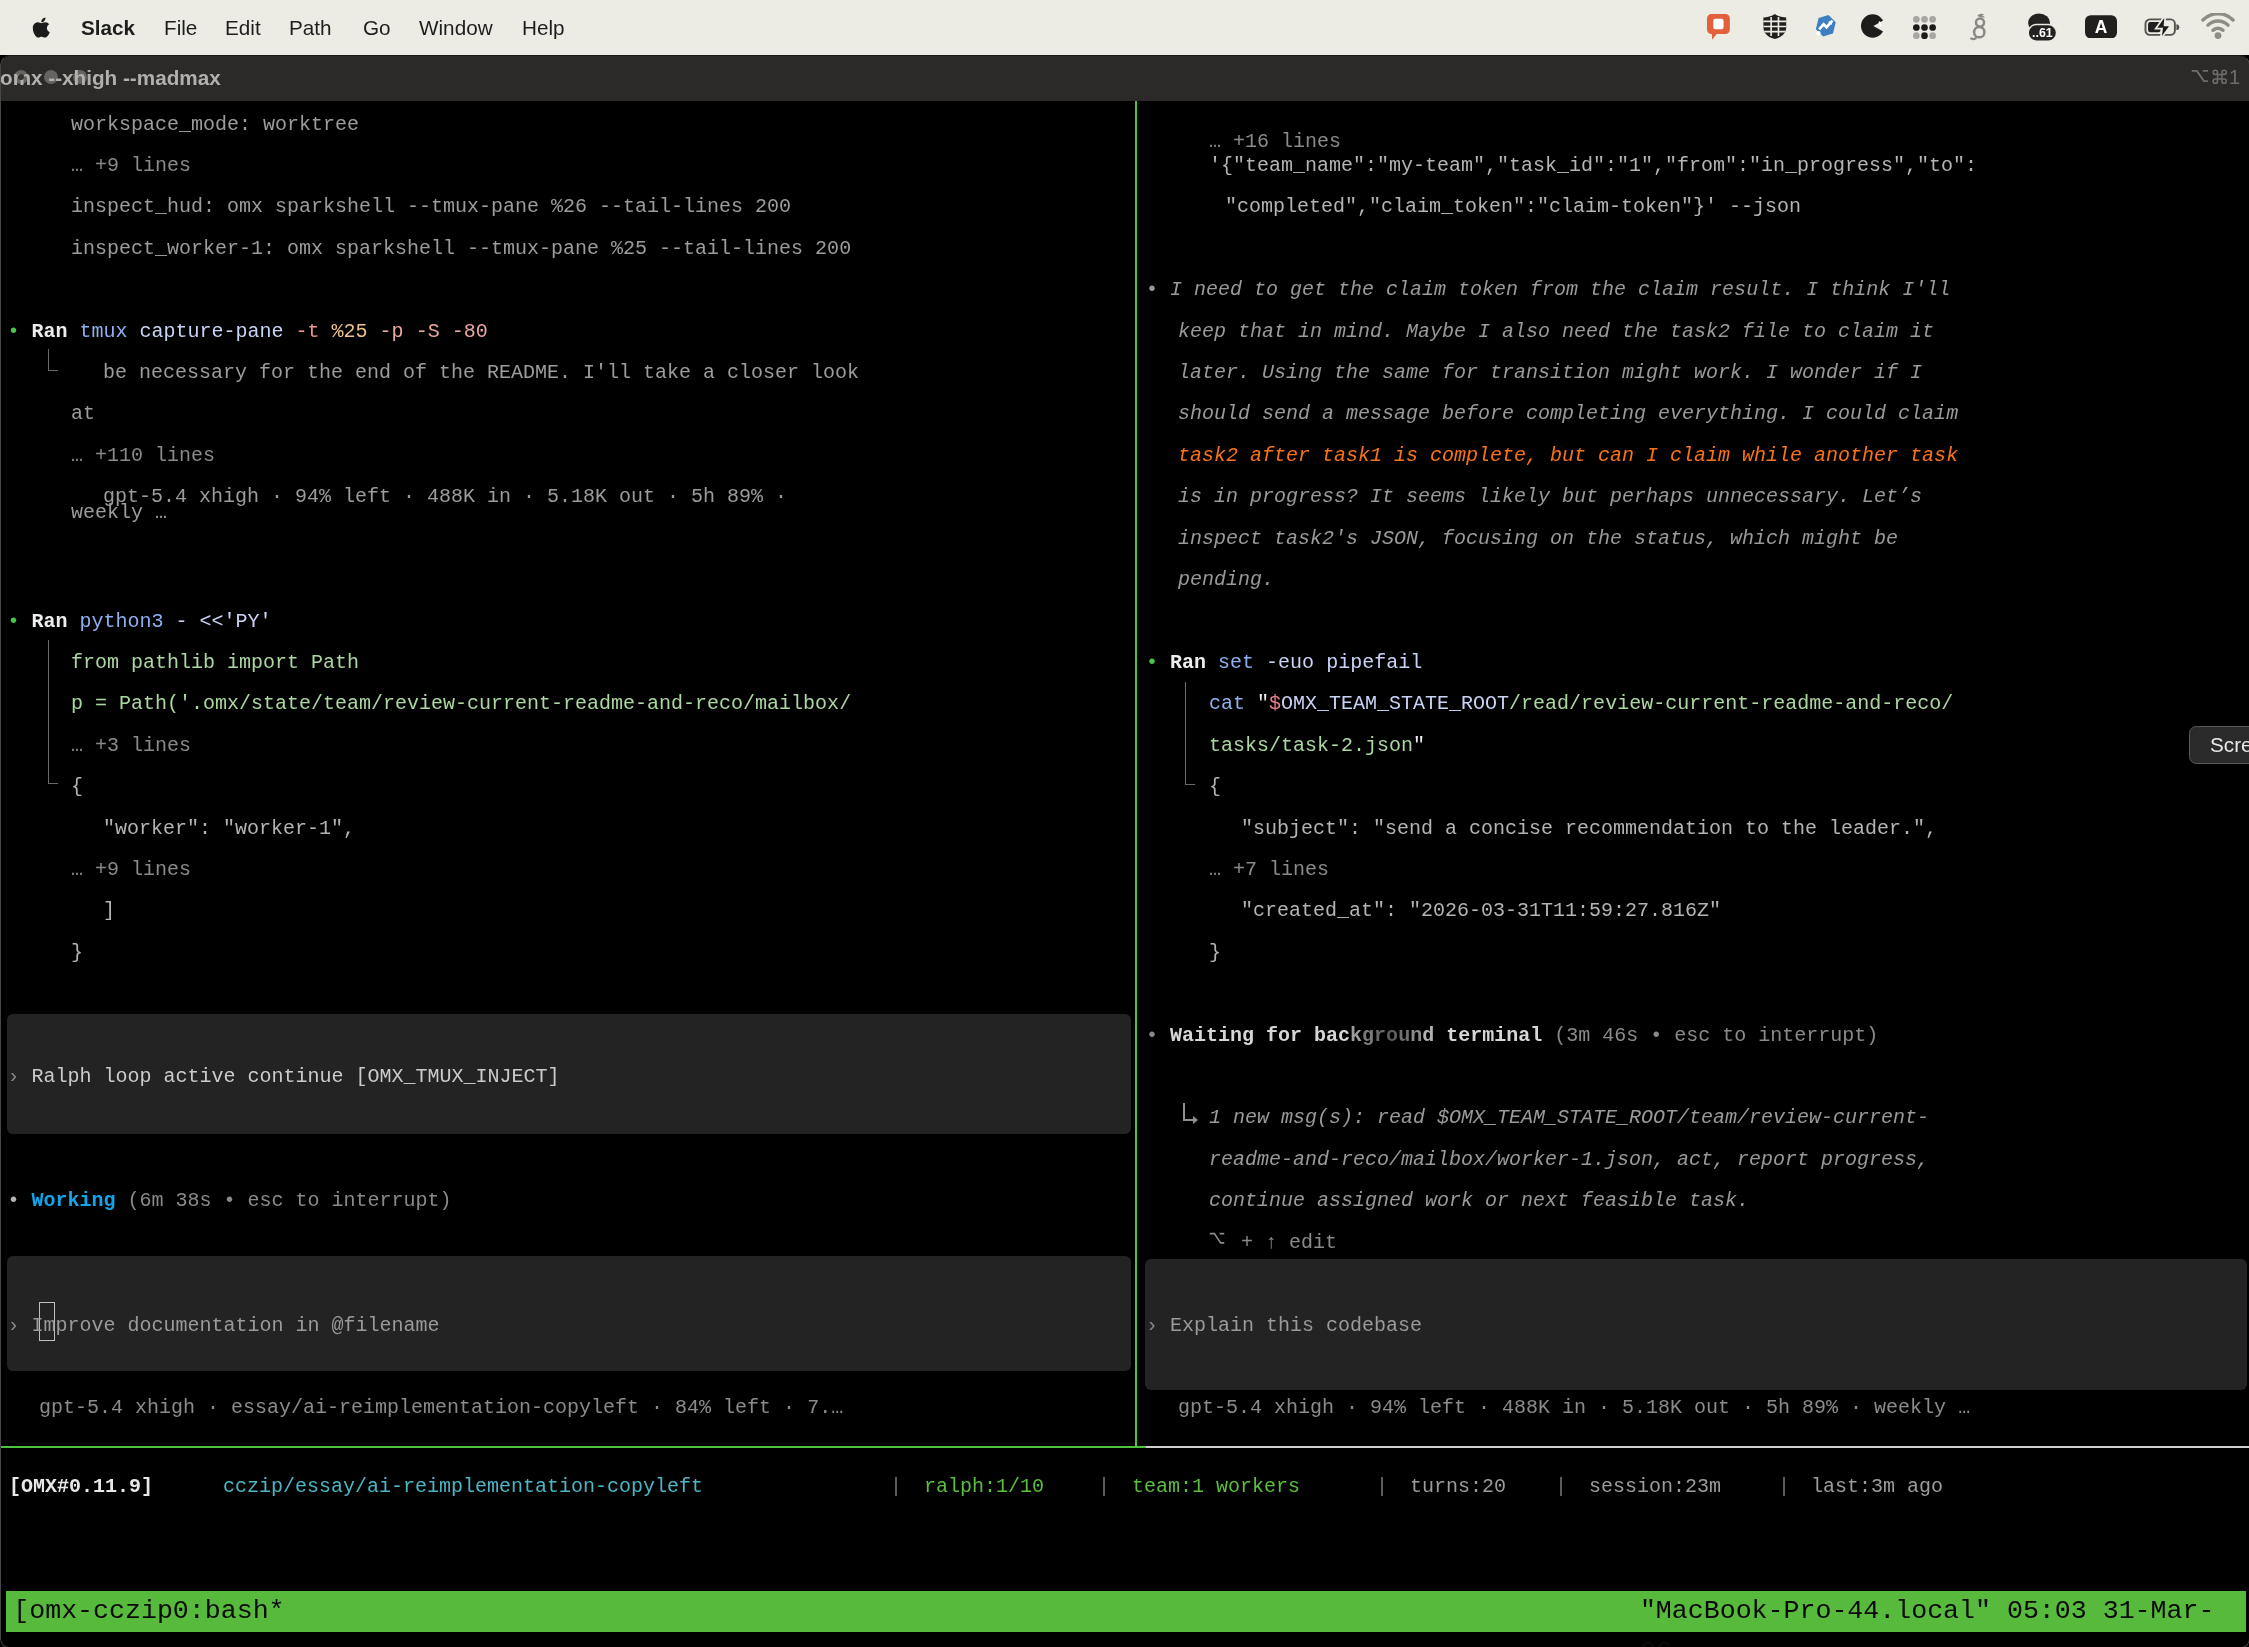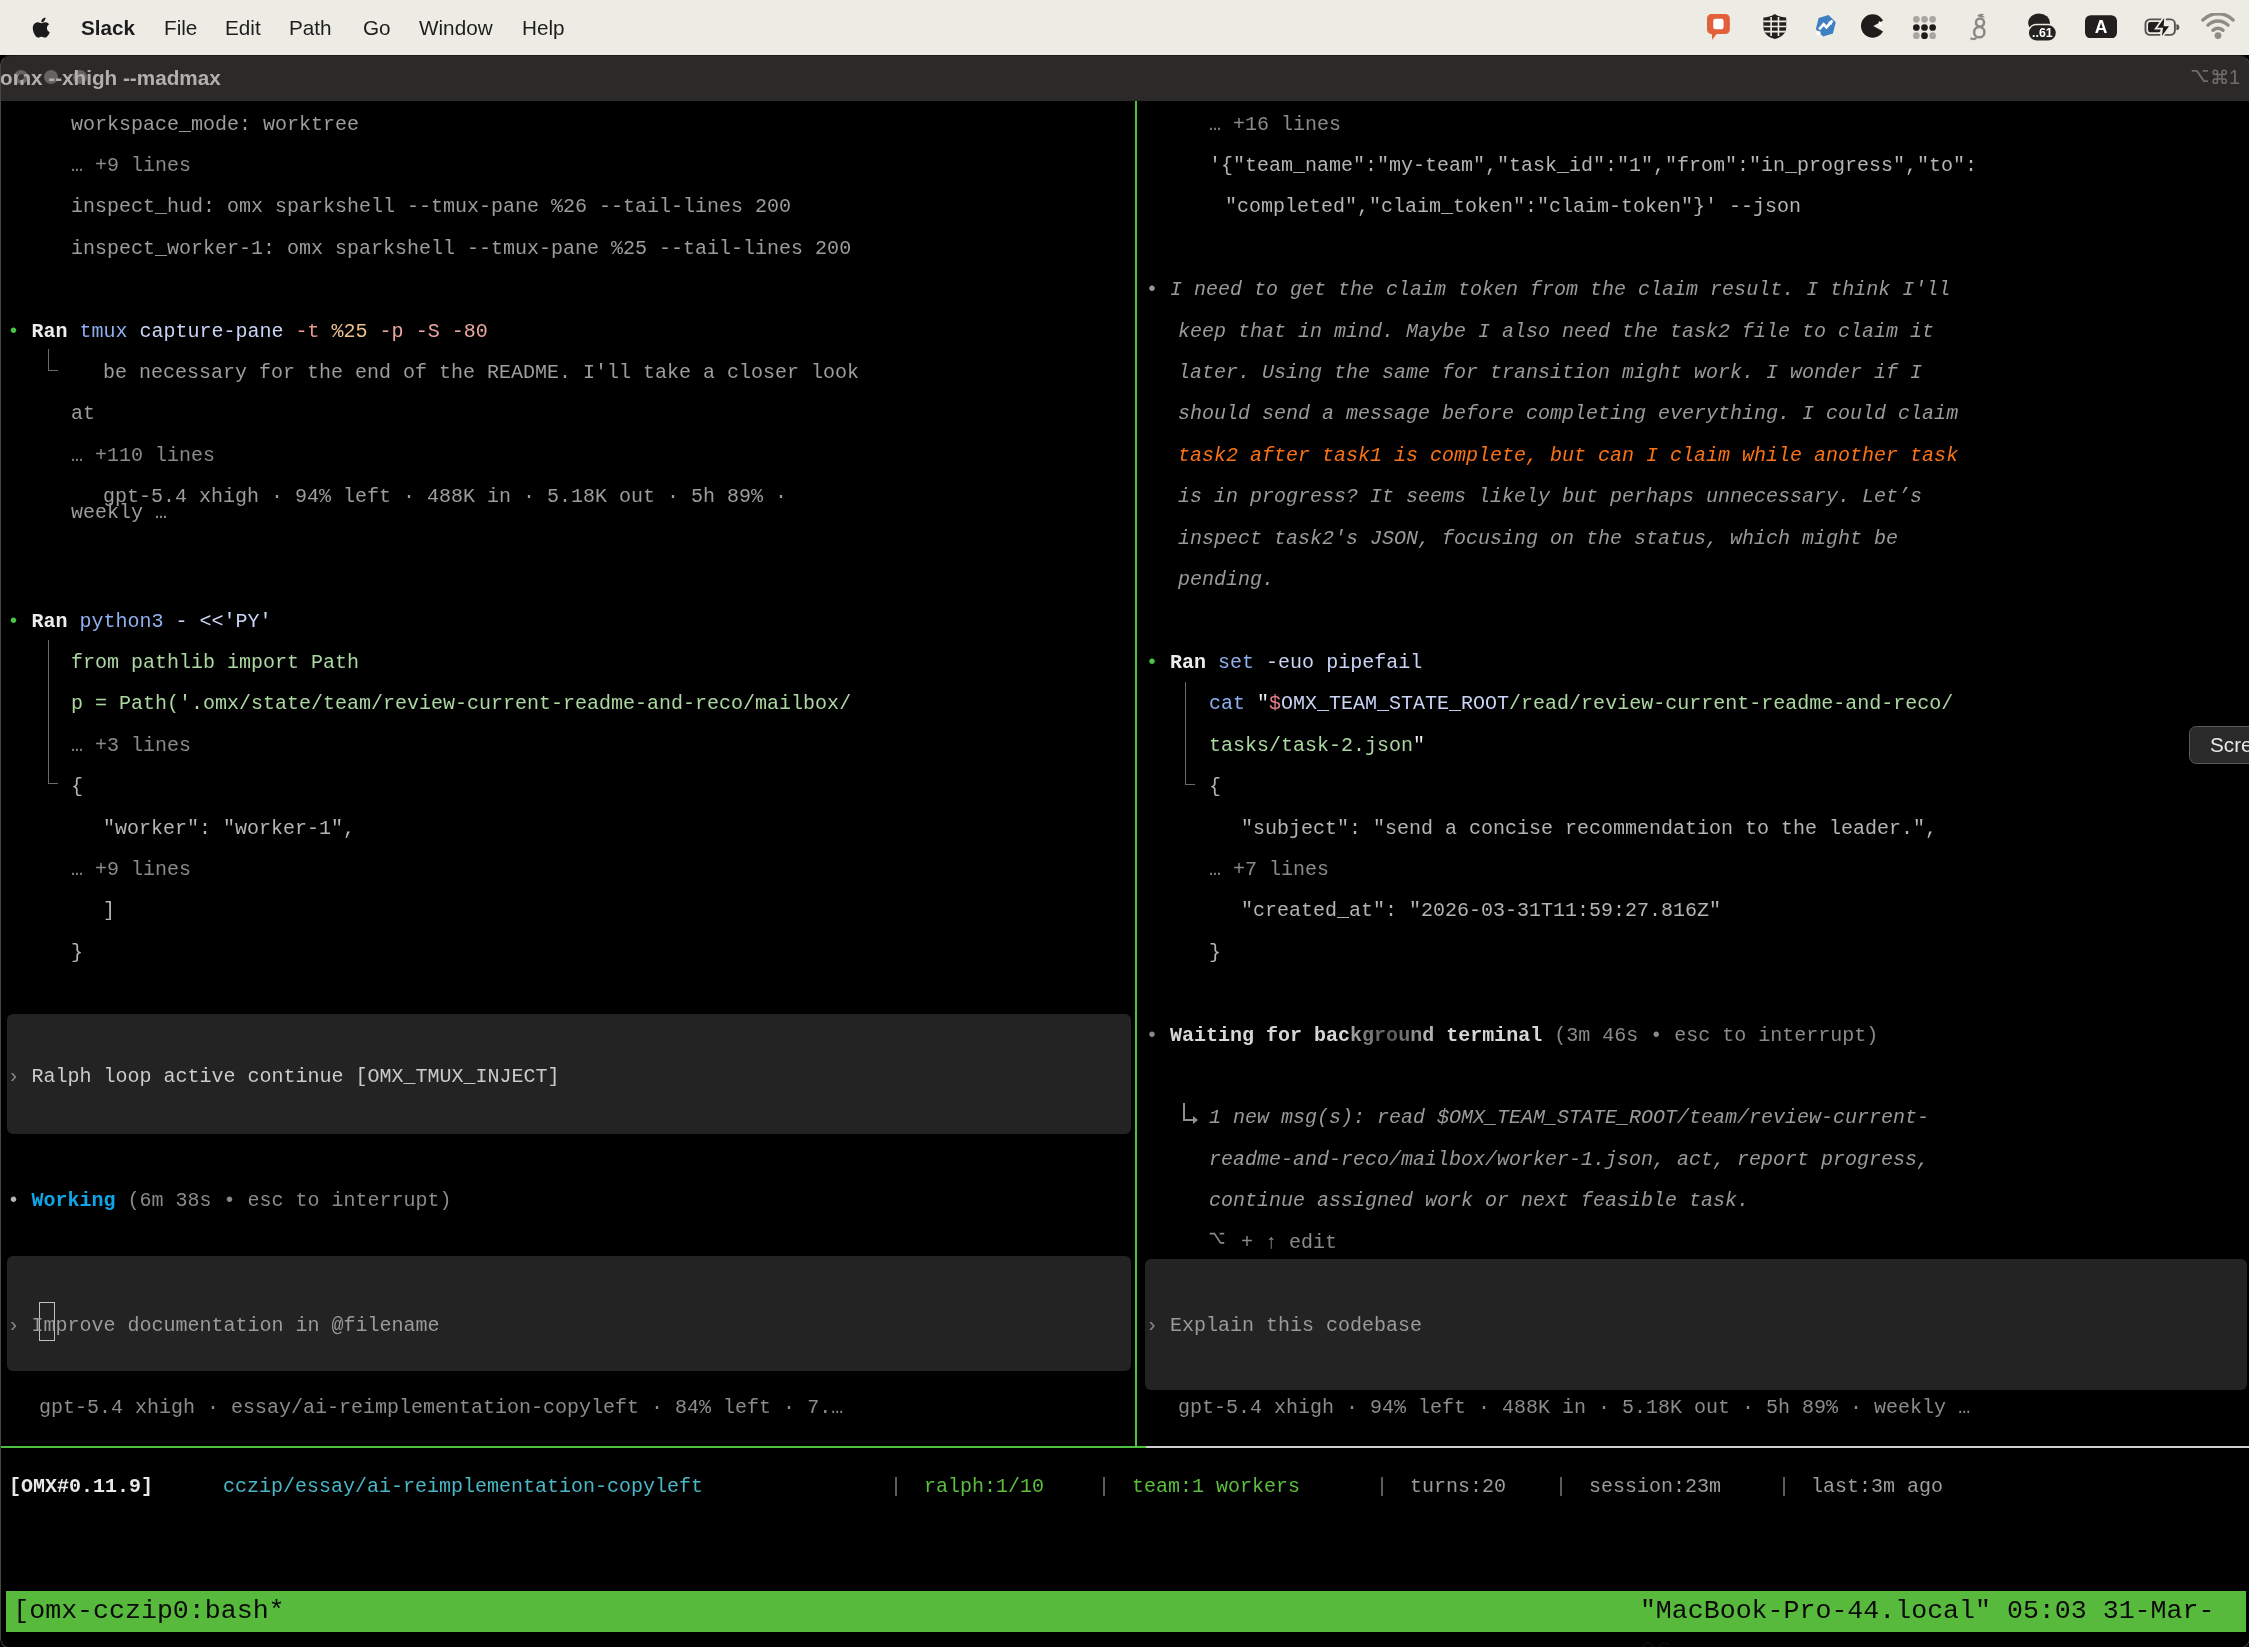--- a/index.html
+++ b/index.html
@@ -157,21 +157,21 @@
 <div class="tr" style="left:71px;top:724px"><span style="color:#8a8a8a">…&nbsp;+3&nbsp;lines</span></div>
 <div class="tr" style="left:71px;top:765px"><span style="color:#b4b4b4">{</span></div>
 <div class="tr" style="left:103px;top:807px"><span style="color:#b4b4b4">"worker":&nbsp;"worker-1",</span></div>
 <div class="tr" style="left:71px;top:848px"><span style="color:#8a8a8a">…&nbsp;+9&nbsp;lines</span></div>
 <div class="tr" style="left:103px;top:889px"><span style="color:#b4b4b4">]</span></div>
 <div class="tr" style="left:71px;top:931px"><span style="color:#b4b4b4">}</span></div>
 <div class="tr" style="left:7.4px;top:1055px"><span style="color:#8a8a8a">›</span><span style="color:#9c9c9c">&nbsp;</span><span style="color:#cbcbcb">Ralph&nbsp;loop&nbsp;active&nbsp;continue&nbsp;[OMX_TMUX_INJECT]</span></div>
 <div class="tr" style="left:7.4px;top:1179px"><span style="color:#b5b5b5">•</span><span style="color:#9c9c9c">&nbsp;</span><span style="color:#0ea5e9;font-weight:bold">Working</span><span style="color:#9c9c9c">&nbsp;</span><span style="color:#8a8a8a">(6m&nbsp;38s&nbsp;•&nbsp;esc&nbsp;to&nbsp;interrupt)</span></div>
 <div class="tr" style="left:7.4px;top:1304px"><span style="color:#8a8a8a">›</span><span style="color:#9c9c9c">&nbsp;</span><span style="color:#9a9a9a">Improve&nbsp;documentation&nbsp;in&nbsp;@filename</span></div>
 <div class="tr" style="left:39px;top:1386px"><span style="color:#8b8b8b">gpt-5.4&nbsp;xhigh&nbsp;·&nbsp;essay/ai-reimplementation-copyleft&nbsp;·&nbsp;84%&nbsp;left&nbsp;·&nbsp;7.…</span></div>
-<div class="tr" style="left:1209px;top:103px"><span style="color:#8a8a8a">…&nbsp;+16&nbsp;lines</span></div>
+<div class="tr" style="left:1209px;top:120px"><span style="color:#8a8a8a">…&nbsp;+16&nbsp;lines</span></div>
 <div class="tr" style="left:1209px;top:144px"><span style="color:#b4b4b4">'{"team_name":"my-team","task_id":"1","from":"in_progress","to":</span></div>
 <div class="tr" style="left:1225px;top:185px"><span style="color:#b4b4b4">"completed","claim_token":"claim-token"}'&nbsp;--json</span></div>
 <div class="tr" style="left:1146px;top:268px"><span style="color:#999999">•</span><span style="color:#9c9c9c">&nbsp;</span><span style="color:#9a9a9a;font-style:italic">I&nbsp;need&nbsp;to&nbsp;get&nbsp;the&nbsp;claim&nbsp;token&nbsp;from&nbsp;the&nbsp;claim&nbsp;result.&nbsp;I&nbsp;think&nbsp;I'll</span></div>
 <div class="tr" style="left:1178px;top:310px"><span style="color:#9a9a9a;font-style:italic">keep&nbsp;that&nbsp;in&nbsp;mind.&nbsp;Maybe&nbsp;I&nbsp;also&nbsp;need&nbsp;the&nbsp;task2&nbsp;file&nbsp;to&nbsp;claim&nbsp;it</span></div>
 <div class="tr" style="left:1178px;top:351px"><span style="color:#9a9a9a;font-style:italic">later.&nbsp;Using&nbsp;the&nbsp;same&nbsp;for&nbsp;transition&nbsp;might&nbsp;work.&nbsp;I&nbsp;wonder&nbsp;if&nbsp;I</span></div>
 <div class="tr" style="left:1178px;top:392px"><span style="color:#9a9a9a;font-style:italic">should&nbsp;send&nbsp;a&nbsp;message&nbsp;before&nbsp;completing&nbsp;everything.&nbsp;I&nbsp;could&nbsp;claim</span></div>
 <div class="tr" style="left:1178px;top:434px"><span style="color:#f97316;font-style:italic">task2&nbsp;after&nbsp;task1&nbsp;is&nbsp;complete,&nbsp;but&nbsp;can&nbsp;I&nbsp;claim&nbsp;while&nbsp;another&nbsp;task</span></div>
 <div class="tr" style="left:1178px;top:475px"><span style="color:#9a9a9a;font-style:italic">is&nbsp;in&nbsp;progress?&nbsp;It&nbsp;seems&nbsp;likely&nbsp;but&nbsp;perhaps&nbsp;unnecessary.&nbsp;Let’s</span></div>
 <div class="tr" style="left:1178px;top:517px"><span style="color:#9a9a9a;font-style:italic">inspect&nbsp;task2's&nbsp;JSON,&nbsp;focusing&nbsp;on&nbsp;the&nbsp;status,&nbsp;which&nbsp;might&nbsp;be</span></div>
 <div class="tr" style="left:1178px;top:558px"><span style="color:#9a9a9a;font-style:italic">pending.</span></div>

